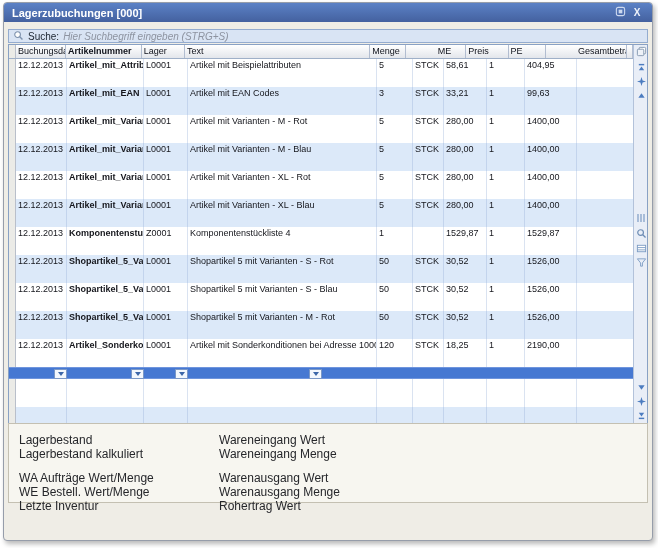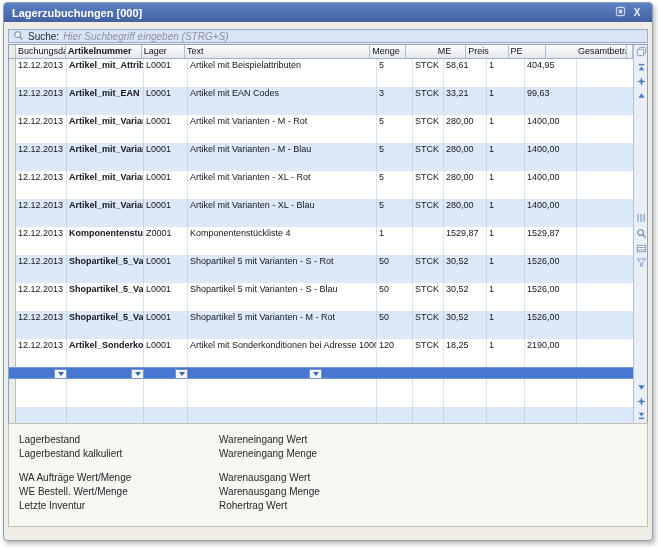--- a/index.html
+++ b/index.html
@@ -62,22 +62,22 @@
   .dd {
     position: absolute; top: 1px; width: 13px; height: 10px;
     background: #f3f7fd; border: 1px solid #7a97c6;
     display: flex; align-items: center; justify-content: center; cursor: pointer;
   }
   .dd::after { content: ""; border-left: 3px solid transparent; border-right: 3px solid transparent; border-top: 4px solid #3c66a8; }
 
   .sic { position: absolute; left: 1px; width: 12px; height: 13px; display: flex; align-items: center; justify-content: center; cursor: pointer; }
 
   .panel {
-    position: absolute; left: 4px; right: 4px; top: 420px; height: 104px;
-    background: #f7f6f0; border: 1px solid #c4c0b2; font-size: 10px; color: #26272b;
+    position: absolute; left: 4px; right: 4px; top: 420px; height: 80px;
+    background: #f7f6f0; border: 1px solid #c4c0b2; font-size: 12px; color: #26272b;
   }
   .pcol { position: absolute; top: 9px; }
   .pcol.left { left: 10px; } .pcol.right { left: 210px; }
   .pline { height: 14px; line-height: 14px; }
   .pgap { height: 10px; }
 </style>
 </head>
 <body>
 
 <div class="stage">

